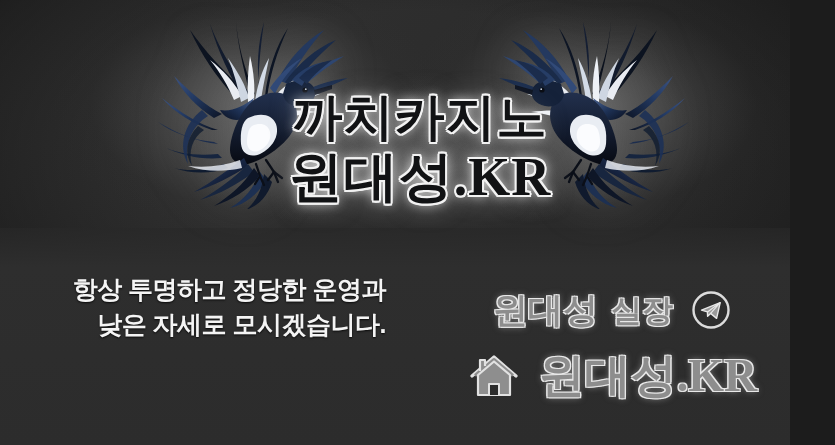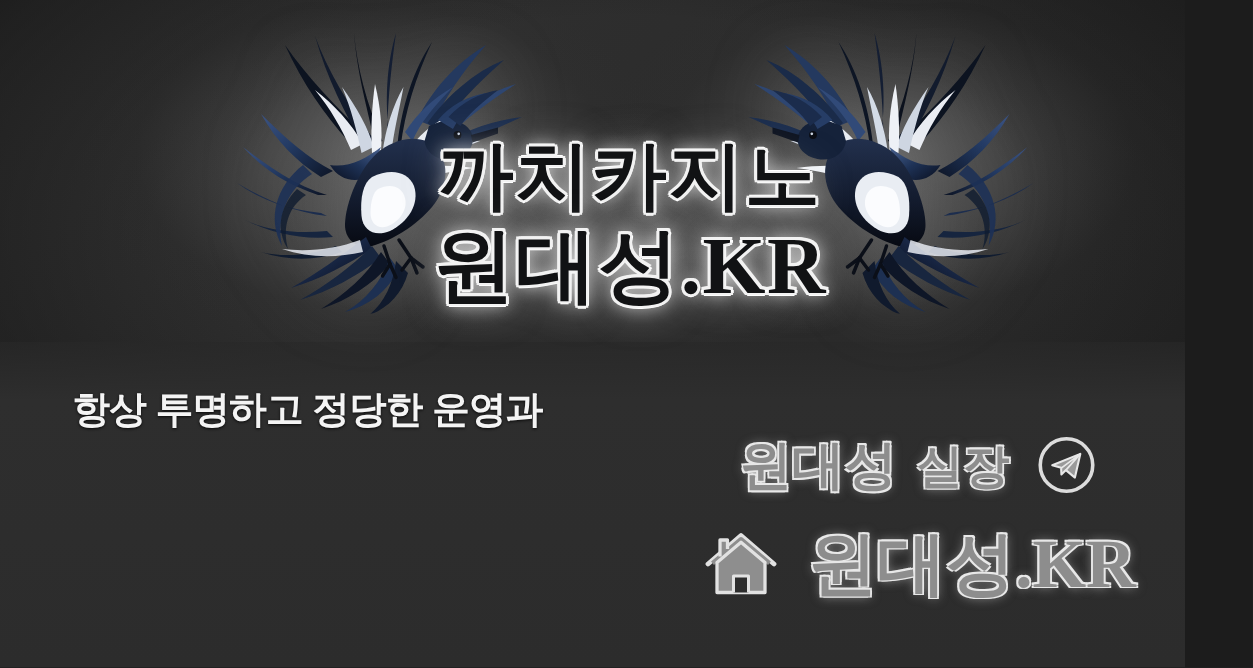--- a/index.html
+++ b/index.html
@@ -72,23 +72,23 @@
        0 0 12px rgba(255,255,255,0.95),
        0 0 26px rgba(230,230,230,0.55);
   }
   .title-line-1 { font-size: 50px; }
   .title-line-2 { font-size: 54px; margin-top: 8px; }
 
   
   .slogan {
     position: absolute;
     left: 24px;
-    top: 256px;
+    top: 272px;
     width: 362px;
-    text-align: center;
+    text-align: right;
     z-index: 6;
   }
   .slogan-line {
     font-family: "Liberation Sans", sans-serif;
     font-weight: bold;
     font-size: 25px;
     line-height: 35px;
     color: #f4f4f4;
     letter-spacing: -0.5px;
     text-shadow: 0 1px 2px rgba(0,0,0,0.8);
@@ -299,20 +299,21 @@
     </svg>
   </div>
 
   <div class="title-block">
     <div class="title-line title-line-1">까치카지노</div>
     <div class="title-line title-line-2">원대성.KR</div>
   </div>
 
   <div class="slogan">
     <div class="slogan-line">항상 투명하고 정당한 운영과</div>
+    <div class="slogan-line">낮은 자세로 모시겠습니다.</div>
   </div>
 
   <div class="contact">
 
     <div class="contact-row row-telegram">
       <span class="outline-text name-main">원대성</span>
       <span class="outline-text name-role">실장</span>
       <span class="tg-icon">
         <svg viewBox="0 0 40 40" xmlns="http://www.w3.org/2000/svg">
           <circle cx="20" cy="20" r="17.5" fill="none" stroke="#dcdcdc" stroke-width="2.4"></circle>

